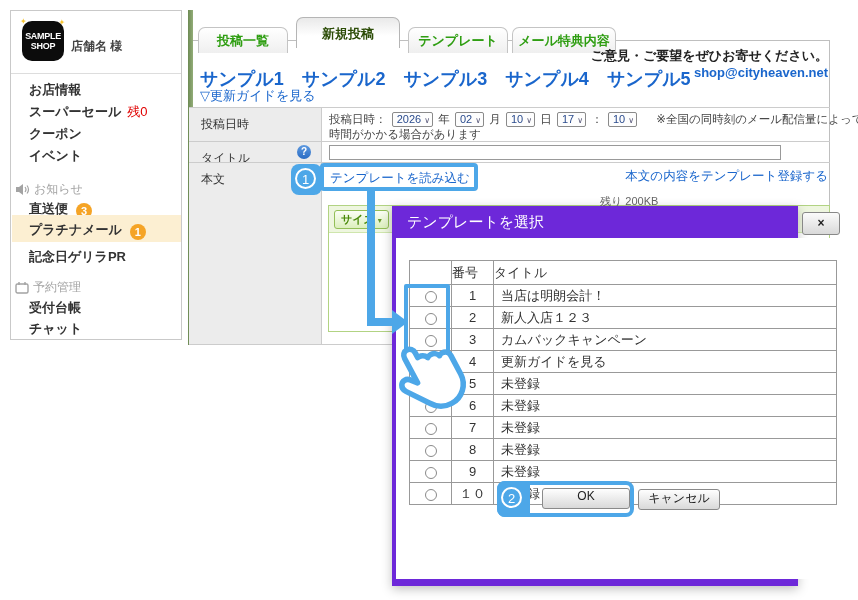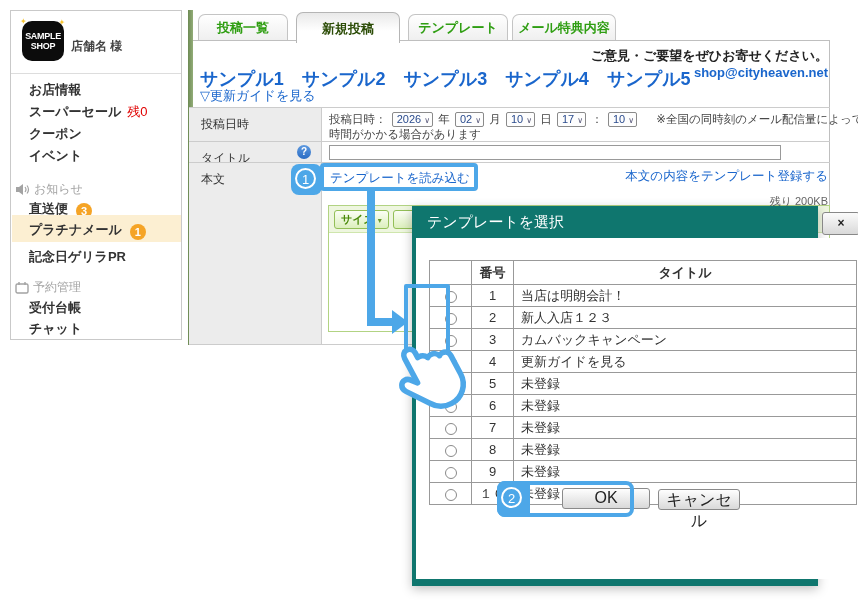--- a/index.html
+++ b/index.html
@@ -21,23 +21,23 @@
   .side-item .red { color:#e00000; font-weight:normal; margin-left:6px; }
   .sec-head { position:absolute; left:4px; font-size:12px; color:#a3a3a3; display:flex; align-items:center; gap:4px; }
   .active-row { position:absolute; left:1px; top:204px; width:169px; height:27px; background:#fcefd2; }
   .badge { display:inline-block; min-width:16px; height:16px; border-radius:9px; background:#f5a426;
            color:#fff; font-size:11px; font-weight:bold; text-align:center; line-height:16px;
            margin-left:8px; vertical-align:-2px; padding:0 2px; }
 
   
   .tab { position:absolute; border:1px solid #c4c4c4; border-bottom:none; border-radius:7px 7px 0 0;
          font-size:13px; font-weight:bold; color:#2f9e12; text-align:center;
-         background:linear-gradient(#ffffff,#efefef); z-index:3; cursor:pointer; }
+         background:linear-gradient(#ffffff,#efefef); z-index:3; cursor:pointer;margin-top:13px; }
   .tab.t1 { left:198px; top:14px; width:90px; height:26px; line-height:25px; }
-  .tab.t2 { left:296px; top:12px;  width:104px; height:31px; line-height:31px;
+  .tab.t2 { left:296px; top:4px;  width:104px; height:31px; line-height:31px;
             background:linear-gradient(#e9e9e9,#ffffff 60%); color:#2d4d08; border-color:#b5b5b5;text-align:center; }
   .tab.t3 { left:408px; top:14px; width:100px; height:26px; line-height:25px; }
   .tab.t4 { left:512px; top:14px; width:104px; height:26px; line-height:25px; }
 
   
   .green-strip { position:absolute; left:188px; top:10px; width:5px; height:335px;
                  background:linear-gradient(90deg,#6d8a54,#93ad78); z-index:4; }
   .panel { position:absolute; left:189px; top:40px; width:641px; height:305px;
            background:#fff; border:1px solid #bfbfbf; z-index:2; }
   .quota { position:absolute; left:200px; top:47px; font-size:13px; font-weight:bold; color:#222; z-index:5; }
@@ -62,52 +62,52 @@
          font-size:11px; color:#2a4b8d; padding:0 2px 1px 4px; margin:0 2px; cursor:pointer; }
   .sel .caret { font-size:8px; color:#557; margin-left:3px; }
   .note { color:#444; margin-left:14px; }
   .help-ic { position:absolute; right:10px; top:3px; width:14px; height:14px; border-radius:50%;
              background:linear-gradient(#5e9ae0,#2a6cc4); color:#fff; font-size:10px; font-weight:bold;
              text-align:center; line-height:14px; }
   .ti-input { position:absolute; left:140px; top:3px; width:452px; height:15px;
               border:1px solid #999; background:#fff; font-size:11px; padding:0 3px; }
   .reg-link { position:absolute; left:380px; top:168px; width:448px; text-align:right; font-size:12.5px;
               color:#1a66cc; z-index:6; cursor:pointer; }
-  .remain { position:absolute; left:600px; top:194px; width:228px; text-align:right;
+  .remain { position:absolute; left:600px; top:194px; width:228px; text-align:left;
             font-size:11px; color:#666; z-index:6; }
   .load-link { position:absolute; left:330px; top:170px; font-size:12.5px; color:#1a66cc;
                z-index:6; cursor:pointer; }
 
   .editor { position:absolute; left:328px; top:205px; width:502px; height:127px;
             border:1px solid #b2d383; background:#fff; z-index:5; }
   .ed-toolbar { height:27px; background:#eef6df; border-bottom:1px solid #cfe6ad; padding:4px 0 0 5px; display:flex; gap:4px; }
   .ed-btn { height:19px; border:1px solid #93bf57; border-radius:3px;
             background:linear-gradient(#fbfef5,#dcefbd); color:#4a8a0a; font-size:11px; font-weight:bold;
             padding:0 6px; line-height:17px; cursor:pointer; }
   .ed-btn .caret { font-size:8px; color:#6a9a2a; }
 
   
-  .modal { position:absolute; left:412px; top:206px; width:406px; height:380px; background:#0f766e; z-index:20;
+  .modal { position:absolute; left:392px; top:206px; width:406px; height:380px; background:#6d28d9; z-index:20;
            box-shadow:0 3px 10px rgba(0,0,0,.25); }
   .m-title { position:absolute; left:15px; top:7px; color:#fff; font-size:15px; }
   .m-close { position:absolute; left:410px; top:6px; width:38px; height:23px; border:1px solid #888;
              border-radius:3px; background:linear-gradient(#fbfbfb,#d9d9d9); color:#222; font-size:12px;
              font-weight:bold; text-align:center; line-height:21px; cursor:pointer; }
   .m-body { position:absolute; left:4px; top:32px; width:447px; height:341px; background:#fff; }
   .m-table { position:absolute; left:13px; top:22px; width:428px; border-collapse:collapse; font-size:13px; }
   .m-table th, .m-table td { border:1px solid #999; height:22px; padding:0; }
   .m-table { border:1px solid #777; }
-  .m-table th { font-weight:bold; text-align:center; height:24px; }
+  .m-table th { font-weight:normal; text-align:left; height:24px; }
   .col-radio { width:42px; text-align:center; }
   .col-no { width:42px; text-align:center; }
   .col-title { text-align:left; padding-left:7px !important; }
   .radio { display:inline-block; width:12px; height:12px; border:1px solid #8a8a8a; border-radius:50%;
            background:#fff; vertical-align:middle; cursor:pointer; }
   .m-btn { position:absolute; height:21px; border:1px solid #8a8a8a; border-radius:3px;
-           background:linear-gradient(#fefefe,#d9d9d9); font-size:16px; color:#222; text-align:center;
+           background:linear-gradient(#fefefe,#d9d9d9); font-size:12px; color:#222; text-align:center;
            cursor:pointer; font-family:inherit; }
   .btn-ok { left:146px; top:250px; width:88px; }
   .btn-cancel { left:242px; top:251px; width:82px; }
 
   
   .ann { z-index:40; }
   .box1 { position:absolute; left:320px; top:163px; width:158px; height:28px;
           border:4px solid #4da7e8; border-radius:4px; z-index:30; }
   .step-badge { position:absolute; width:31px; height:31px; background:#4da7e8; border-radius:8px; z-index:35; }
   .step-badge .ring { position:absolute; left:4px; top:4px; width:21px; height:21px; border:2px solid #fff;

